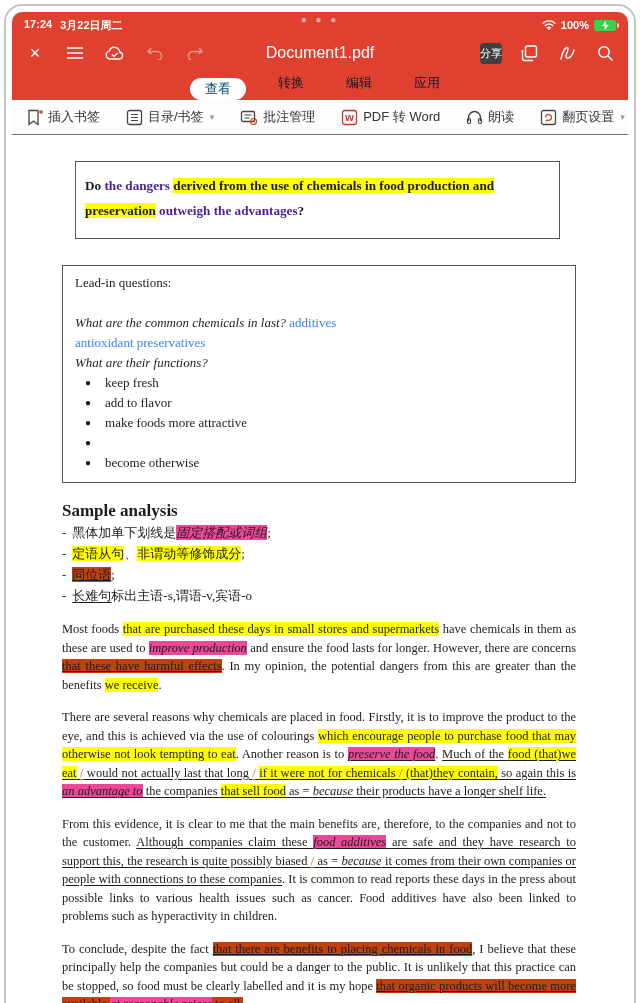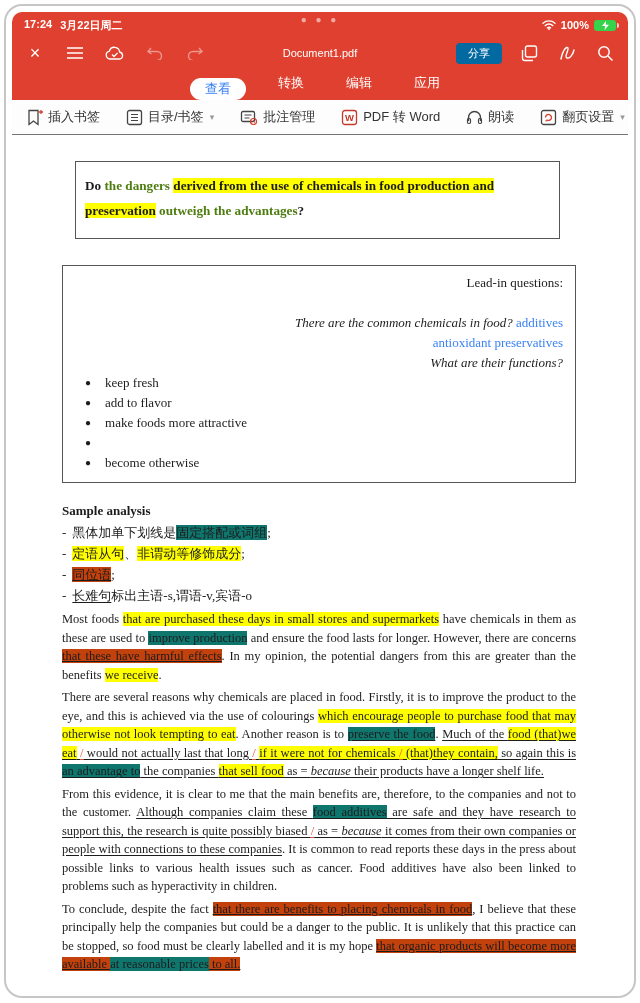--- a/index.html
+++ b/index.html
@@ -16,53 +16,53 @@
   .sb-right{display:flex;align-items:center;gap:5px;}
   .battery{width:22px;height:11px;border-radius:3px;background:#35d24a;position:relative;
            display:flex;align-items:center;justify-content:center;}
   .battery:after{content:"";position:absolute;right:-3px;top:3px;width:2px;height:5px;
            background:rgba(255,255,255,.8);border-radius:0 2px 2px 0;}
   .titlebar{height:34px;display:flex;align-items:center;padding:0 12px;position:relative;}
   .tb-group{display:flex;align-items:center;gap:18px;}
   .tb-ic{width:22px;height:22px;display:flex;align-items:center;justify-content:center;
          font-size:18px;line-height:1;cursor:pointer;}
   .dim{opacity:.45;}
-  .doc-title{position:absolute;left:50%;transform:translateX(-50%);font-size:11px;}
+  .doc-title{position:absolute;left:50%;transform:translateX(-50%);font-size:16px;}
   .tb-right{margin-left:auto;display:flex;align-items:center;gap:16px;}
-  .share{background:#0369a1;border-radius:4px;font-size:11px;padding:3px 12px;cursor:pointer;}
+  .share{background:#404040;border-radius:4px;font-size:11px;padding:3px 0;cursor:pointer;}
   .tabs{height:26px;display:flex;align-items:center;justify-content:center;gap:22px;
         font-size:13px;padding-bottom:4px;}
-  .tab{padding:2px 10px;cursor:pointer;color:#ffffff;}
-  .tab.active{background:#fff;color:#3b82f6;border-radius:12px;padding:2px 15px;margin-top:12px;}
+  .tab{padding:2px 10px;cursor:pointer;color:#0f172a;}
+  .tab.active{background:#fff;color:#0c4a6e;border-radius:12px;padding:2px 15px;margin-top:12px;}
   
   .toolbar{margin:0 6px;height:34px;display:flex;align-items:center;gap:26px;
            padding-left:14px;border-bottom:1px solid #737373;background:#fdfdfd;
            white-space:nowrap;overflow:hidden;font-size:13px;color:#333;}
   .tbtn{display:flex;align-items:center;gap:5px;cursor:pointer;flex:none;}
   .tbtn svg{display:block;}
   .caret{font-size:9px;color:#999;margin-left:1px;}
   
   .doc{padding:12px 58px 22px 56px;font-family:"Liberation Serif","DejaVu Serif",serif;
        color:#1c1c1c;}
   .q-box{border:1px solid #555;margin:14px 16px 0 13px;padding:11px 9px 15px;
          font-weight:bold;font-size:13.2px;line-height:25px;}
   .lead-box{border:1px solid #555;margin-top:26px;padding:7px 12px 9px;font-size:13px;
             line-height:20px;}
-  .lead-line{min-height:20px;text-align:right;}
+  .lead-line{min-height:20px;}
   .bullet-line{display:flex;gap:14px;padding-left:10px;}
   .bullet-dot{font-size:10px;line-height:20px;}
   .sample{margin-top:17px;font-size:13px;line-height:21px;}
-  .sample-h{font-weight:bold;font-size:13px;margin-bottom:1px;}
+  .sample-h{font-weight:bold;font-size:17px;margin-bottom:1px;}
   .dash-item{display:flex;gap:6px;}
-  .para{margin-top:4px;font-size:12.5px;line-height:18.5px;text-align:justify;}
+  .para{margin-top:14px;font-size:12.5px;line-height:18.5px;text-align:justify;}
   
   .hl-y{background:#ffff00;}
-  .hl-m{background:#0f766e;}
+  .hl-m{background:#ec4899;font-style:italic;}
   .hl-g{background:#c2410c;text-decoration:underline;}
-  .c-red{color:#4d7c0f;}
+  .c-red{color:#4c1d95;}
   .c-blue{color:#3b82f6;font-weight:normal;}
   .c-slash{color:#e0512a;}
   .r-b{font-weight:bold;}
   .r-i{font-style:italic;}
   .r-u{text-decoration:underline;text-underline-offset:2px;}
 </style>
 </head>
 <body>
 
 <div class="card">
@@ -209,21 +209,21 @@
         <span>翻页设置</span>
         <span class="caret">▾</span>
       </div>
     </div>
 
   <div class="doc" id="doc">
       <div class="q-box"><span class="r-b">Do </span><span class="c-red r-b">the dangers </span><span class="hl-y r-b">derived from the use of chemicals in food production and preservation</span><span class="r-b"> </span><span class="c-red r-b">outweigh the advantages</span><span class="r-b">?</span></div>
       <div class="lead-box">
         <div class="lead-line"><span><span class="">Lead-in questions:</span></span></div>
         <div class="lead-line">&nbsp;</div>
-        <div class="lead-line"><span><span class="r-i">There are the common chemicals in food? </span><span class="c-blue">additives</span></span></div>
+        <div class="lead-line"><span><span class="r-i">What are the common chemicals in last? </span><span class="c-blue">additives</span></span></div>
         <div class="lead-line"><span><span class="c-blue">antioxidant    preservatives</span></span></div>
         <div class="lead-line"><span><span class="r-i">What are their functions?</span></span></div>
         <div class="lead-line bullet-line">
           <span class="bullet-dot">●</span>
           <span><span class="">keep fresh</span></span>
         </div>
         <div class="lead-line bullet-line">
           <span class="bullet-dot">●</span>
           <span><span class="">add to flavor</span></span>
         </div>

